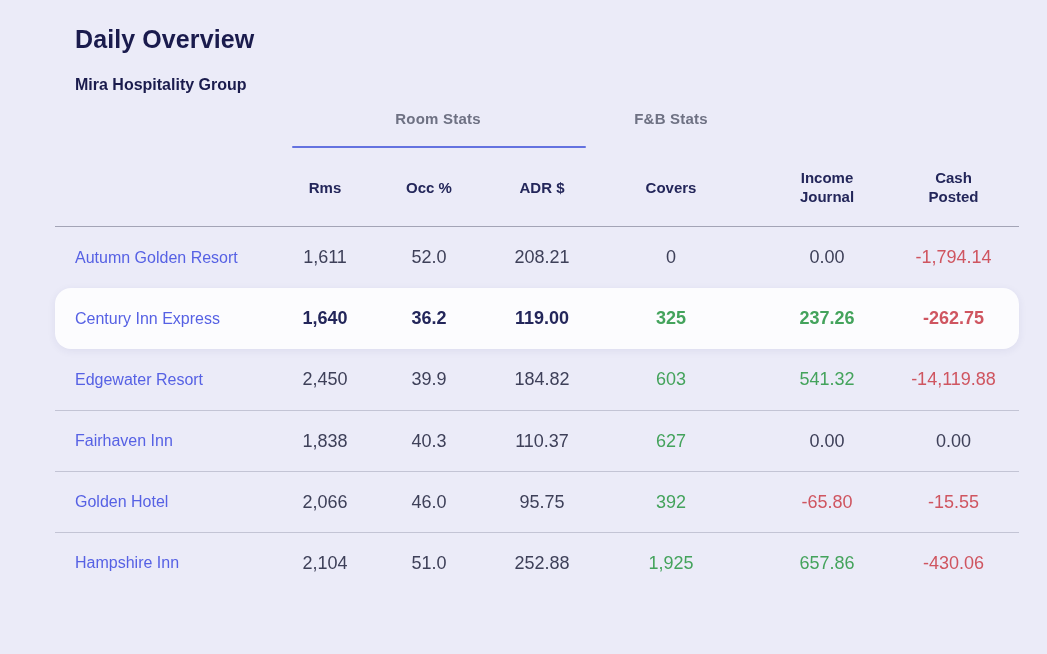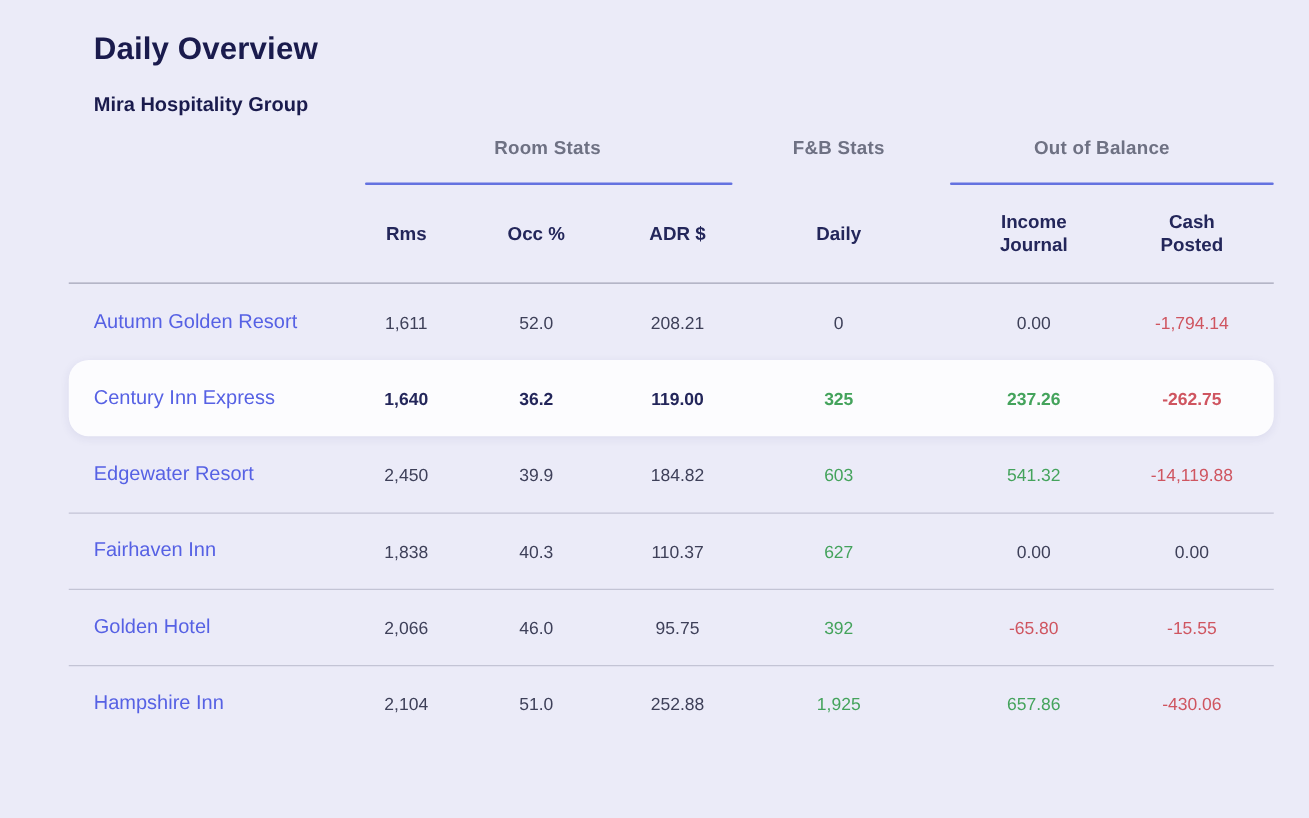--- a/index.html
+++ b/index.html
@@ -73,21 +73,21 @@
   .head-cell.last { padding-right: 22px; }
 
   
   .row { height: 61px; align-items: center; position: relative; }
   .row.bordered { border-top: 1px solid var(--row-line, #c3c4d5); }
   .row.highlighted {
     background: var(--card, #fcfcfe);
     border-radius: 16px;
     box-shadow: 0 2px 8px rgba(46, 48, 110, 0.07);
   }
-  .cell { font-size: 14px; }
+  .cell { font-size: 18px; }
   .cell.prop {
     text-align: left;
     padding-left: 20px;
     font-size: 16px;
     font-weight: 500;
     color: var(--link, #5661e4);
     cursor: pointer;
   }
   .cell.num { text-align: center; color: var(--neutral, #3e4059); }
   .cell.num.last { padding-right: 22px; }
@@ -106,32 +106,28 @@
   <div class="table">
 
     <div class="grid group-row">
       <div class="group-cell g-room">
         <span class="group-label">Room Stats</span>
         <div class="group-line"></div>
       </div>
       <div class="group-cell g-fb">
         <span class="group-label">F&amp;B Stats</span>
       </div>
-      <div class="group-cell g-oob">
-        <span class="group-label">Out of Balance</span>
-        <div class="group-line"></div>
-      </div>
     </div>
 
     <div class="grid head-row">
       <div class="head-cell"></div>
       <div class="head-cell">Rms</div>
       <div class="head-cell">Occ %</div>
       <div class="head-cell">ADR $</div>
-      <div class="head-cell">Daily</div>
+      <div class="head-cell">Covers</div>
       <div class="head-cell">Income
 Journal</div>
       <div class="head-cell last">Cash
 Posted</div>
     </div>
 
     <div id="rows">
         <div class="grid row">
           <div class="cell prop">Autumn Golden Resort</div>
           <div class="cell num neutral">1,611</div>

